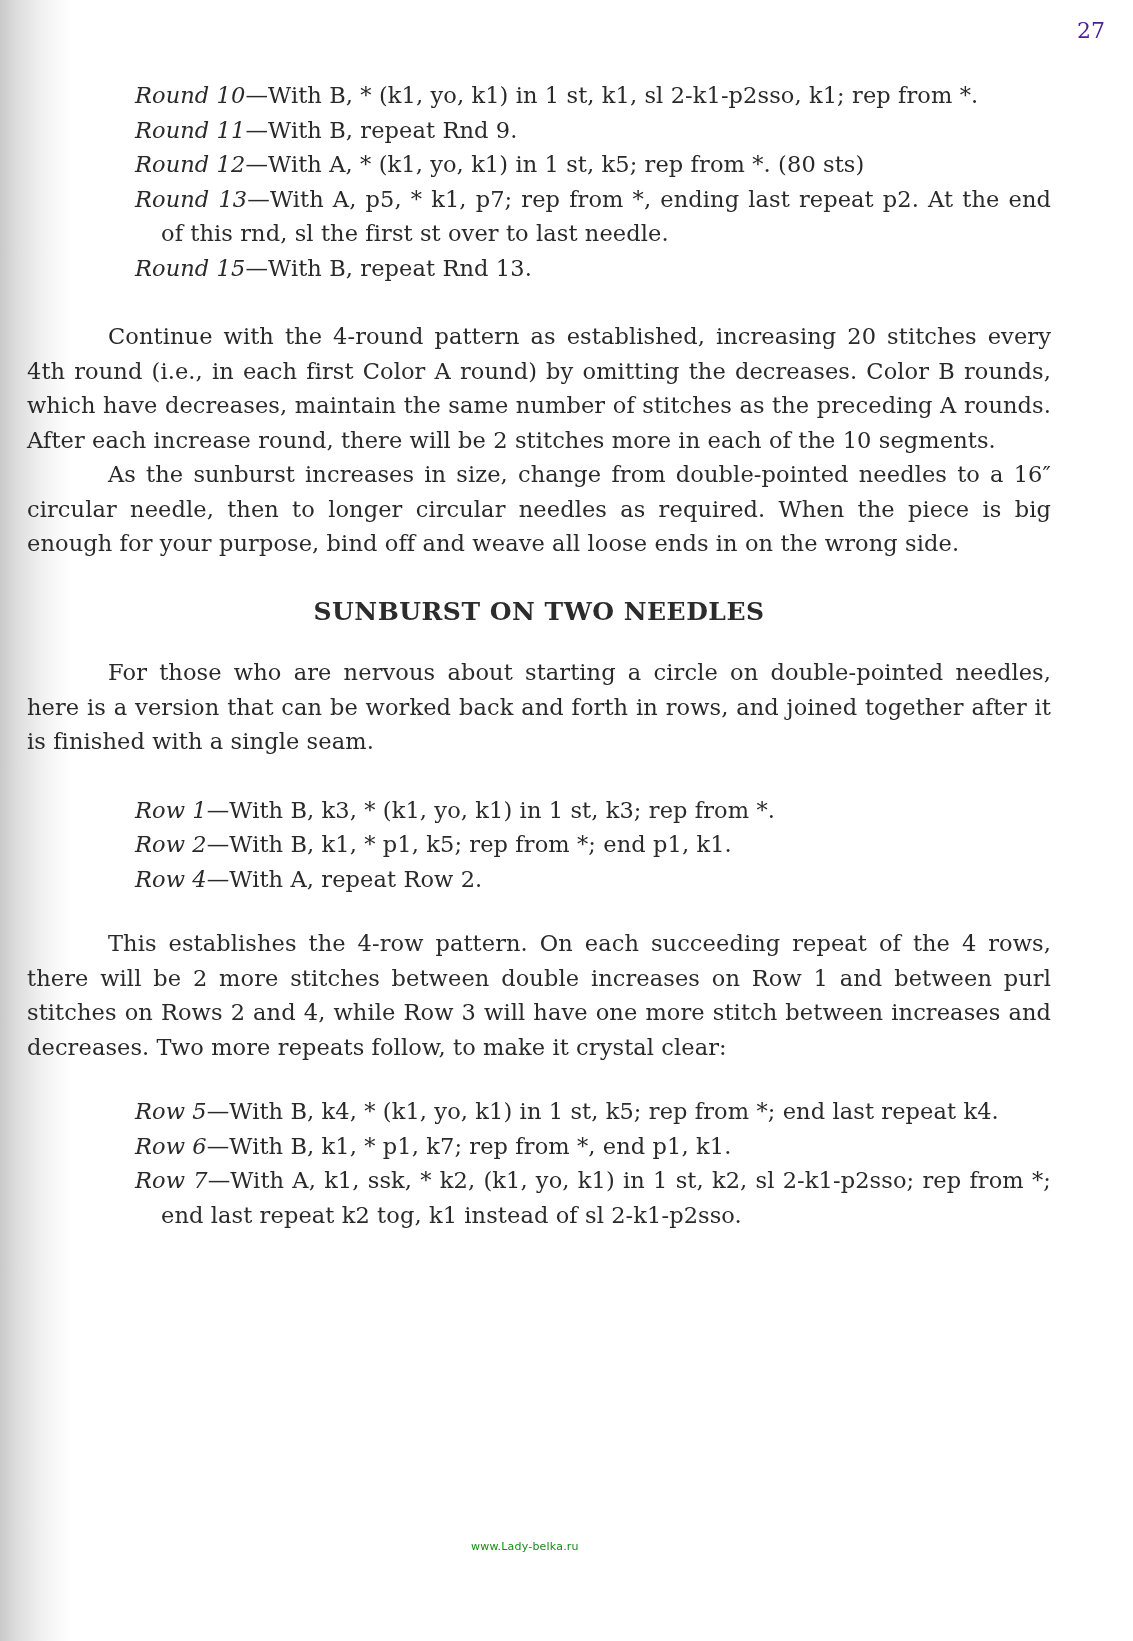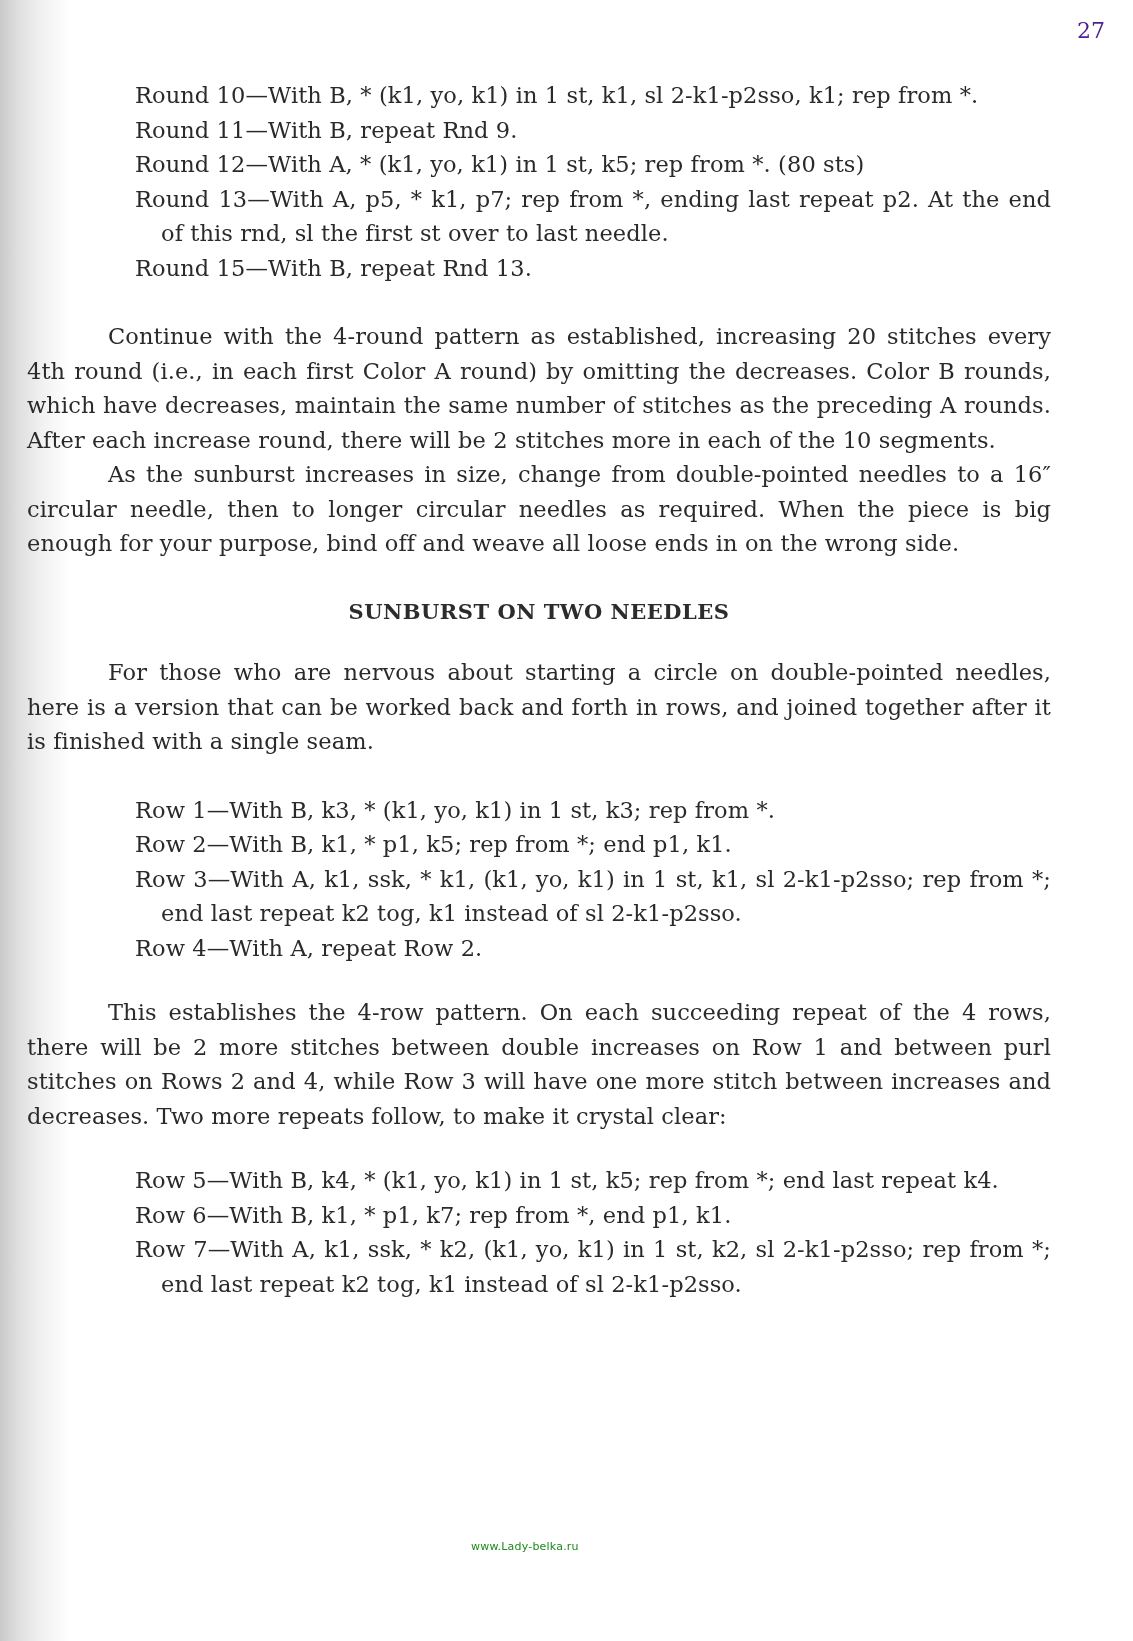--- a/index.html
+++ b/index.html
@@ -22,28 +22,28 @@
     position: absolute; left: 27px; top: 78px; width: 1024px;
     font-size: 22.5px; line-height: 34.5px;
     letter-spacing: 0.1px;
   }
   .instr-list { margin: 0; padding: 0; list-style: none; }
   .instr {
     padding-left: 108px; text-indent: -26px;
     margin-left: 26px;
     text-align: justify;
   }
-  .instr .label { }
+  .instr .label { font-style: italic; }
   .para {
     text-indent: 81px; text-align: justify; margin: 0;
   }
   .gap-lg { height: 34px; }
   .gap-md { height: 30px; }
   .heading {
-    text-align: center; font-weight: bold; font-size: 21px;
+    text-align: center; font-weight: bold; font-size: 25px;
     letter-spacing: 0.5px; margin: 34px 0 26px 0; color: #2c2c2c;
   }
   .watermark {
     position: absolute; left: 471px; top: 1540px;
     font-family: "DejaVu Sans", "Liberation Sans", sans-serif;
     font-size: 11px; color: #1a8a1a; letter-spacing: 0.2px; text-align: right;
   }
 </style>
 </head>
 <body>
@@ -68,21 +68,20 @@
 
   <h2 class="heading">SUNBURST ON TWO NEEDLES</h2>
 
   <p class="para">For those who are nervous about starting a circle on double-pointed needles, here is a version that can be worked back and forth in rows, and joined together after it is finished with a single seam.</p>
 
   <div class="gap-lg"></div>
 
   <ul class="instr-list">
     <li class="instr"><span class="label">Row 1</span><span>—With B, k3, * (k1, yo, k1) in 1 st, k3; rep from *.</span></li>
     <li class="instr"><span class="label">Row 2</span><span>—With B, k1, * p1, k5; rep from *; end p1, k1.</span></li>
-    <li class="instr"><span class="label">Row 3</span><span>—With A, k1, ssk, * k1, (k1, yo, k1) in 1 st, k1, sl 2-k1-p2sso; rep from *; end last repeat k2 tog, k1 instead of sl 2-k1-p2sso.</span></li>
     <li class="instr"><span class="label">Row 4</span><span>—With A, repeat Row 2.</span></li>
   </ul>
 
   <div class="gap-md"></div>
 
   <p class="para">This establishes the 4-row pattern. On each succeeding repeat of the 4 rows, there will be 2 more stitches between double increases on Row 1 and between purl stitches on Rows 2 and 4, while Row 3 will have one more stitch between increases and decreases. Two more repeats follow, to make it crystal clear:</p>
 
   <div class="gap-md"></div>
 
   <ul class="instr-list">

